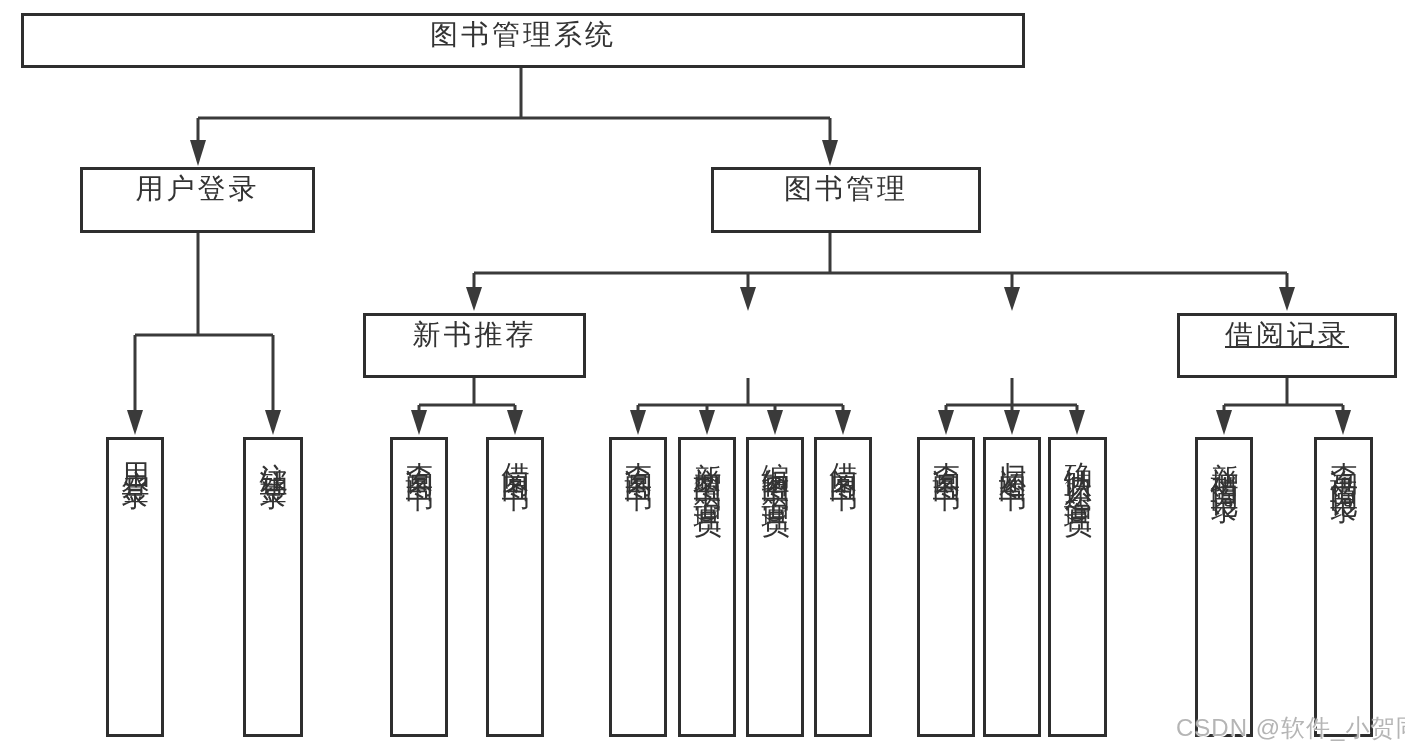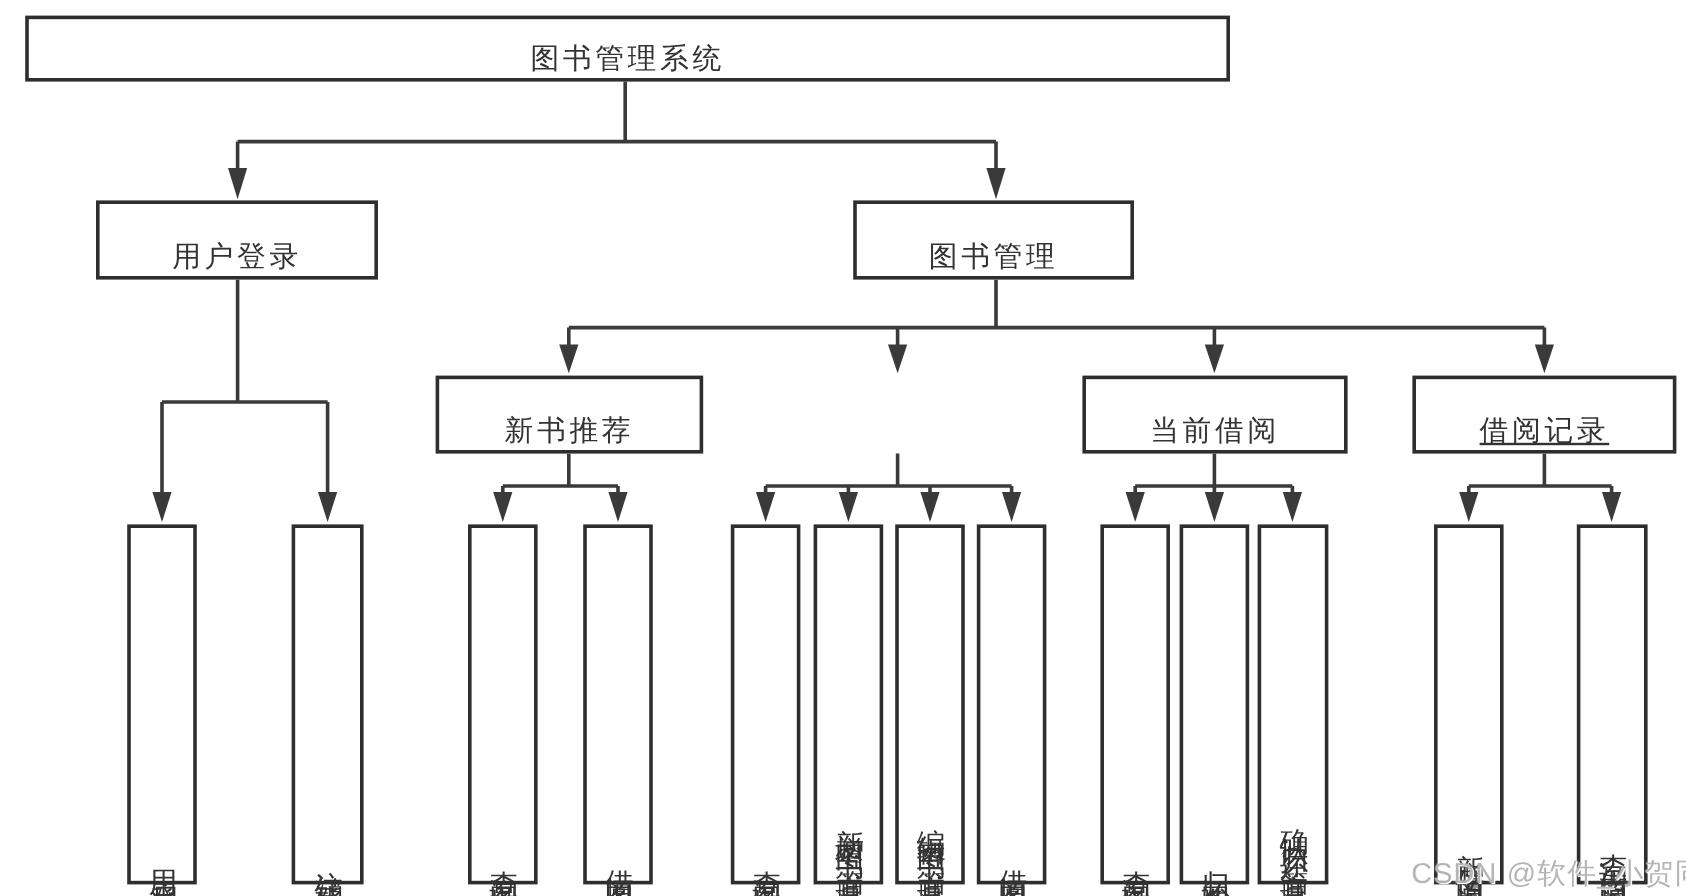--- a/index.html
+++ b/index.html
@@ -20,24 +20,24 @@
     left: 0; top: 0;
     width: 1405px;
     height: 747px;
   }
   .box {
     position: absolute;
     background: #ffffff;
     border: 3px solid #2e2e2e;
     box-sizing: border-box;
     display: flex;
-    align-items: flex-end;
+    align-items: flex-start;
     justify-content: center;
     color: #333333;
-    font-size: 24px;
+    font-size: 28px;
     letter-spacing: 3px;
     white-space: nowrap;
     z-index: 2;
   }
   .vbox span {
     writing-mode: vertical-rl;
     text-orientation: mixed;
     letter-spacing: 7px;
     line-height: 1.0;
     white-space: nowrap;
@@ -102,29 +102,26 @@
     </g>
   </svg>
 
   <div class="box" style="left:21px; top:13px; width:1004px; height:55px;">
     <span>图书管理系统</span>
   </div>
 
   <div class="box" style="left:80px; top:167px; width:235px; height:66px;">
     <span>用户登录</span>
   </div>
-  <div class="box" style="left:711px; top:167px; width:234px; height:66px;">
+  <div class="box" style="left:711px; top:167px; width:270px; height:66px;">
     <span>图书管理</span>
   </div>
 
   <div class="box" style="left:363px; top:313px; width:223px; height:65px;">
     <span>新书推荐</span>
-  </div>
-  <div class="box" style="left:902px; top:313px; width:221px; height:65px;">
-    <span>当前借阅</span>
   </div>
   <div class="box" style="left:1177px; top:313px; width:220px; height:65px;text-decoration:underline;">
     <span>借阅记录</span>
   </div>
 
   <div class="box vbox" style="left:106px; top:437px; width:58px; height:300px;">
     <span>用户登录</span>
   </div>
   <div class="box vbox" style="left:243px; top:437px; width:60px; height:300px;">
     <span>注销登录</span>

